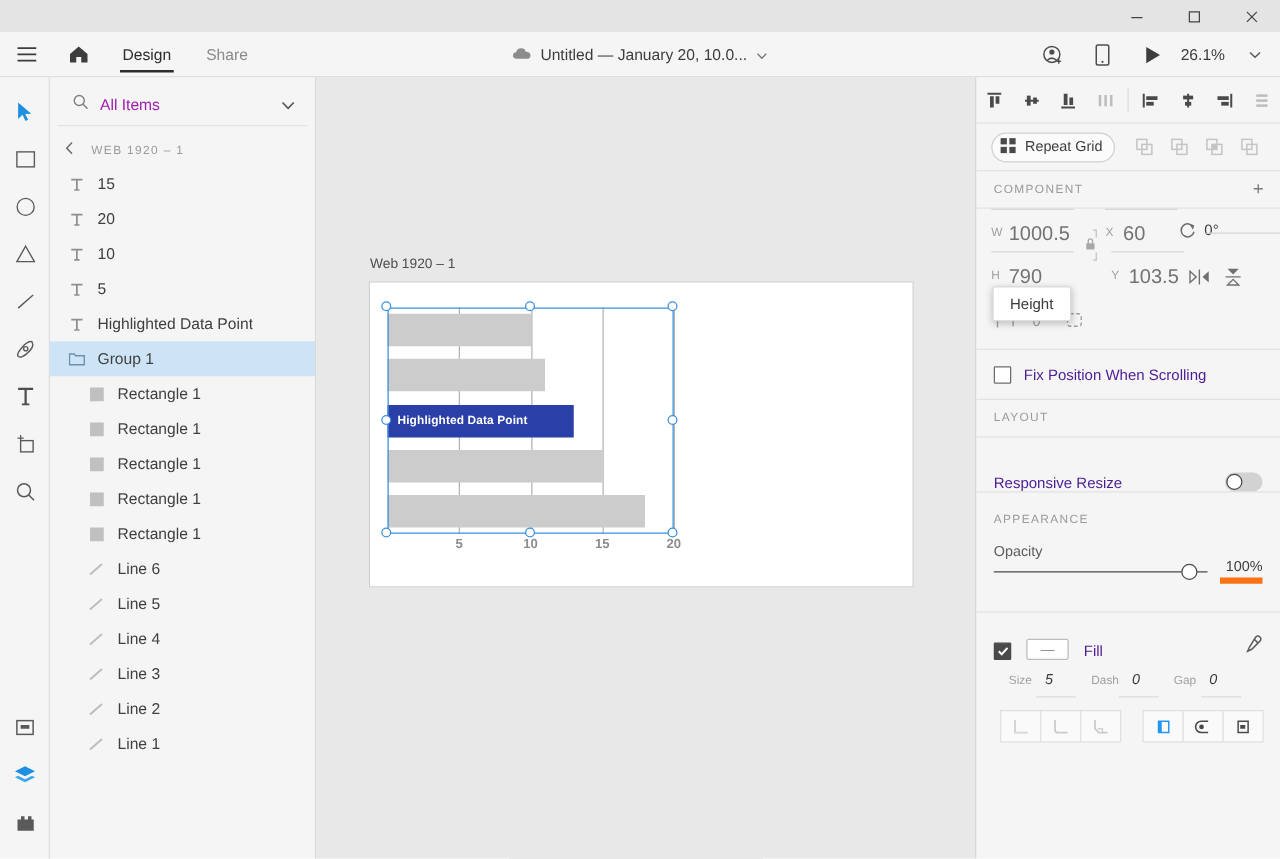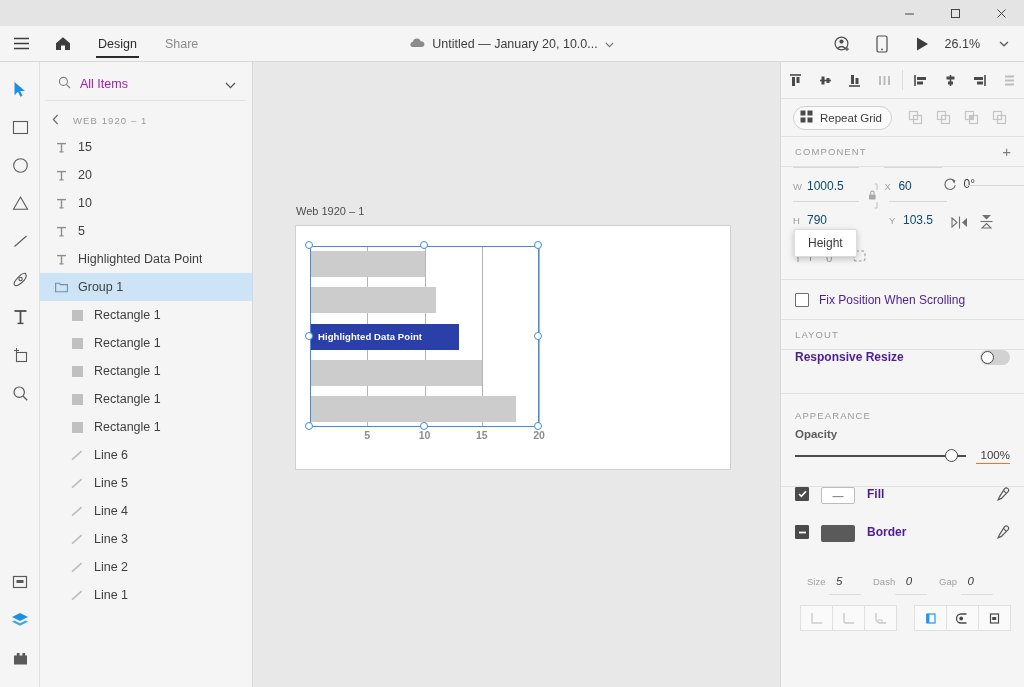--- a/index.html
+++ b/index.html
@@ -153,21 +153,21 @@
     display: flex; align-items: center; justify-content: space-between;
     height: 30px; padding: 0 12px 0 14px;
     font-size: 9.5px; letter-spacing: 1.1px; color: #9a9a9a; border-bottom: 1px solid #e2e2e2;
   }
   .plus { font-size: 15px; color: #7d7d7d; line-height: 1; }
   .fields { position: relative; padding: 10px 12px 8px 12px; border-bottom: 1px solid #e2e2e2; }
   .frow { display: flex; align-items: flex-start; height: 34px; }
   .fld { position: relative; }
   .fld .lb { font-size: 9.5px; color: #a0a0a0; position: absolute; left: 0; top: 4px; }
   .fld .vl {
-    font-size: 12px; color: #0c4a6e; position: absolute; left: 14px; top: 2px; white-space: nowrap;
+    font-size: 16px; color: #737373; position: absolute; left: 14px; top: 2px; white-space: nowrap;
   }
   .fld .ul { position: absolute; left: 0; bottom: 9px; height: 1px; background: #d6d6d6; }
   .fW { width: 72px; } .fX { width: 62px; } .fR { width: 72px; }
   .fW .ul, .fH .ul { width: 66px; } .fX .ul, .fY .ul { width: 58px; } .fR .ul { width: 66px; }
   .linkicon { width: 24px; display: flex; justify-content: center; padding-top: 6px; color: #b2b2b2; }
   .rot { display: flex; align-items: flex-start; gap: 6px; }
   .flips { display: flex; align-items: center; gap: 12px; padding-top: 3px; color: #707070; }
   .tooltip {
     position: absolute; left: 13px; top: 62px; background: #ffffff;
     border: 1px solid #dcdcdc; box-shadow: 0 2px 6px rgba(0,0,0,.22);
@@ -177,37 +177,37 @@
     display: flex; align-items: center; gap: 14px; height: 26px; padding: 0 4px; color: #9d9d9d;
   }
   .checkrow {
     display: flex; align-items: center; gap: 10px; height: 40px; padding: 0 14px;
     border-bottom: 1px solid #e2e2e2;
   }
   .cbox { width: 14px; height: 14px; border: 1.4px solid #6d6d6d; background: #fff; border-radius: 1px; }
   .cbox.checked { background: #4a4a4a; border-color: #4a4a4a; display: flex; align-items: center; justify-content: center; }
   .cbox.indet { background: #4a4a4a; border-color: #4a4a4a; display: flex; align-items: center; justify-content: center; }
   .crlabel { font-size: 12px; color: #4c1d95; }
-  .prow { display: flex; align-items: flex-start; padding: 0 14px; font-weight: bold; }
+  .prow { display: flex; align-items: flex-end; padding: 0 14px; }
   .toggle {
     width: 30px; height: 15px; border-radius: 8px; background: #d2d2d2;
     position: relative; margin-left: auto;
   }
   .toggle .knob {
     position: absolute; left: 1px; top: 1px; width: 13px; height: 13px; border-radius: 50%;
     background: #fff; border: 1.6px solid #4a4a4a;
   }
   .slider-wrap { display: flex; align-items: center; padding: 0 14px; gap: 10px; }
   .slider { position: relative; flex: 1; height: 16px; }
   .slider .track { position: absolute; left: 0; right: 0; top: 7px; height: 1.6px; background: #4a4a4a; }
   .slider .knob2 {
     position: absolute; right: 8px; top: 1px; width: 13px; height: 13px; border-radius: 50%;
     background: #fff; border: 1.6px solid #4a4a4a;
   }
-  .pct { font-size: 11.5px; color: #3d3d3d; width: 34px; text-align: right; border-bottom: 1px solid #f97316; padding-bottom: 2px;}
+  .pct { font-size: 11.5px; color: #3d3d3d; width: 34px; text-align: right; border-bottom: 5px solid #f97316; padding-bottom: 2px;}
   .select {
     margin: 0 14px; height: 27px; border: 1px solid #c8c8c8; background: #fff; border-radius: 2px;
     display: flex; align-items: center; padding: 0 9px; font-size: 12px; color: #3a3a3a;
   }
   .swatch-fill {
     width: 34px; height: 17px; border: 1px solid #bcbcbc; background: #fff; border-radius: 2px;
     display: flex; align-items: center; justify-content: center; color: #8a8a8a; font-size: 11px;
   }
   .swatch-border { width: 34px; height: 17px; background: #5a5a5a; border-radius: 2px; }
   .eyedrop { margin-left: auto; color: #5c5c5c; }
@@ -822,35 +822,20 @@
       <span class="swatch-fill">—</span>
       <span class="crlabel">Fill</span>
       <span class="eyedrop">
         <svg width="15" height="15" viewBox="0 0 15 15">
           <path d="M9.6 1.6 A2.1 2.1 0 0 1 12.9 4.9 L6.4 11.4 L3.1 12.9 L4.6 9.6 Z" fill="none" stroke="#5c5c5c" stroke-width="1.2"></path>
           <line x1="8.2" y1="3.2" x2="11.3" y2="6.3" stroke="#5c5c5c" stroke-width="1.2"></line>
         </svg>
       </span>
     </div>
 
-    <div class="prow" style="height:40px;gap:12px;">
-      <span class="cbox indet">
-        <svg width="9" height="3" viewBox="0 0 9 3">
-            <line x1="1" y1="1.5" x2="8" y2="1.5" stroke="#fff" stroke-width="1.8"></line>
-          </svg>
-      </span>
-      <span class="swatch-border"></span>
-      <span class="crlabel">Border</span>
-      <span class="eyedrop">
-        <svg width="15" height="15" viewBox="0 0 15 15">
-          <path d="M9.6 1.6 A2.1 2.1 0 0 1 12.9 4.9 L6.4 11.4 L3.1 12.9 L4.6 9.6 Z" fill="none" stroke="#5c5c5c" stroke-width="1.2"></path>
-          <line x1="8.2" y1="3.2" x2="11.3" y2="6.3" stroke="#5c5c5c" stroke-width="1.2"></line>
-        </svg>
-      </span>
-    </div>
 
     <div class="sizerow">
       <span class="sf">
         <span class="slb">Size</span>
         <span class="sval">5</span>
         <span class="sul"></span>
       </span>
       <span class="sf">
         <span class="slb">Dash</span>
         <span class="sval">0</span>

